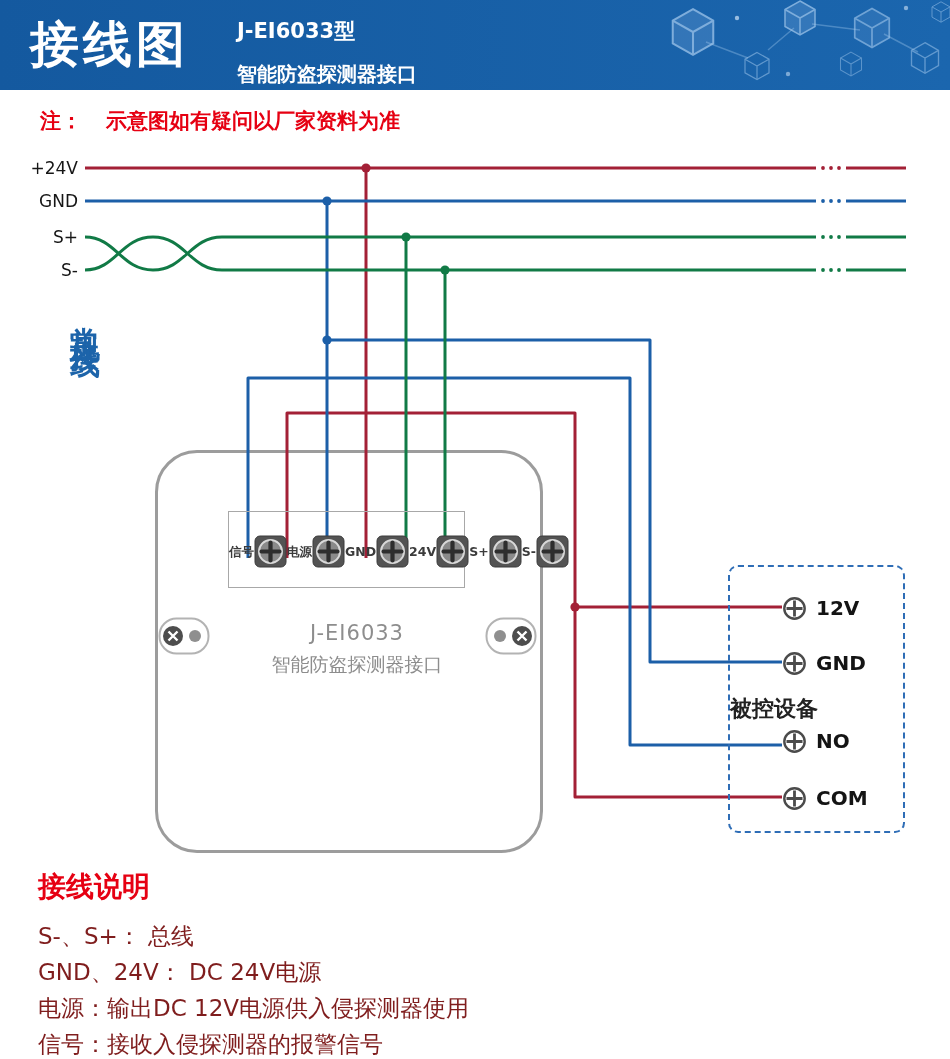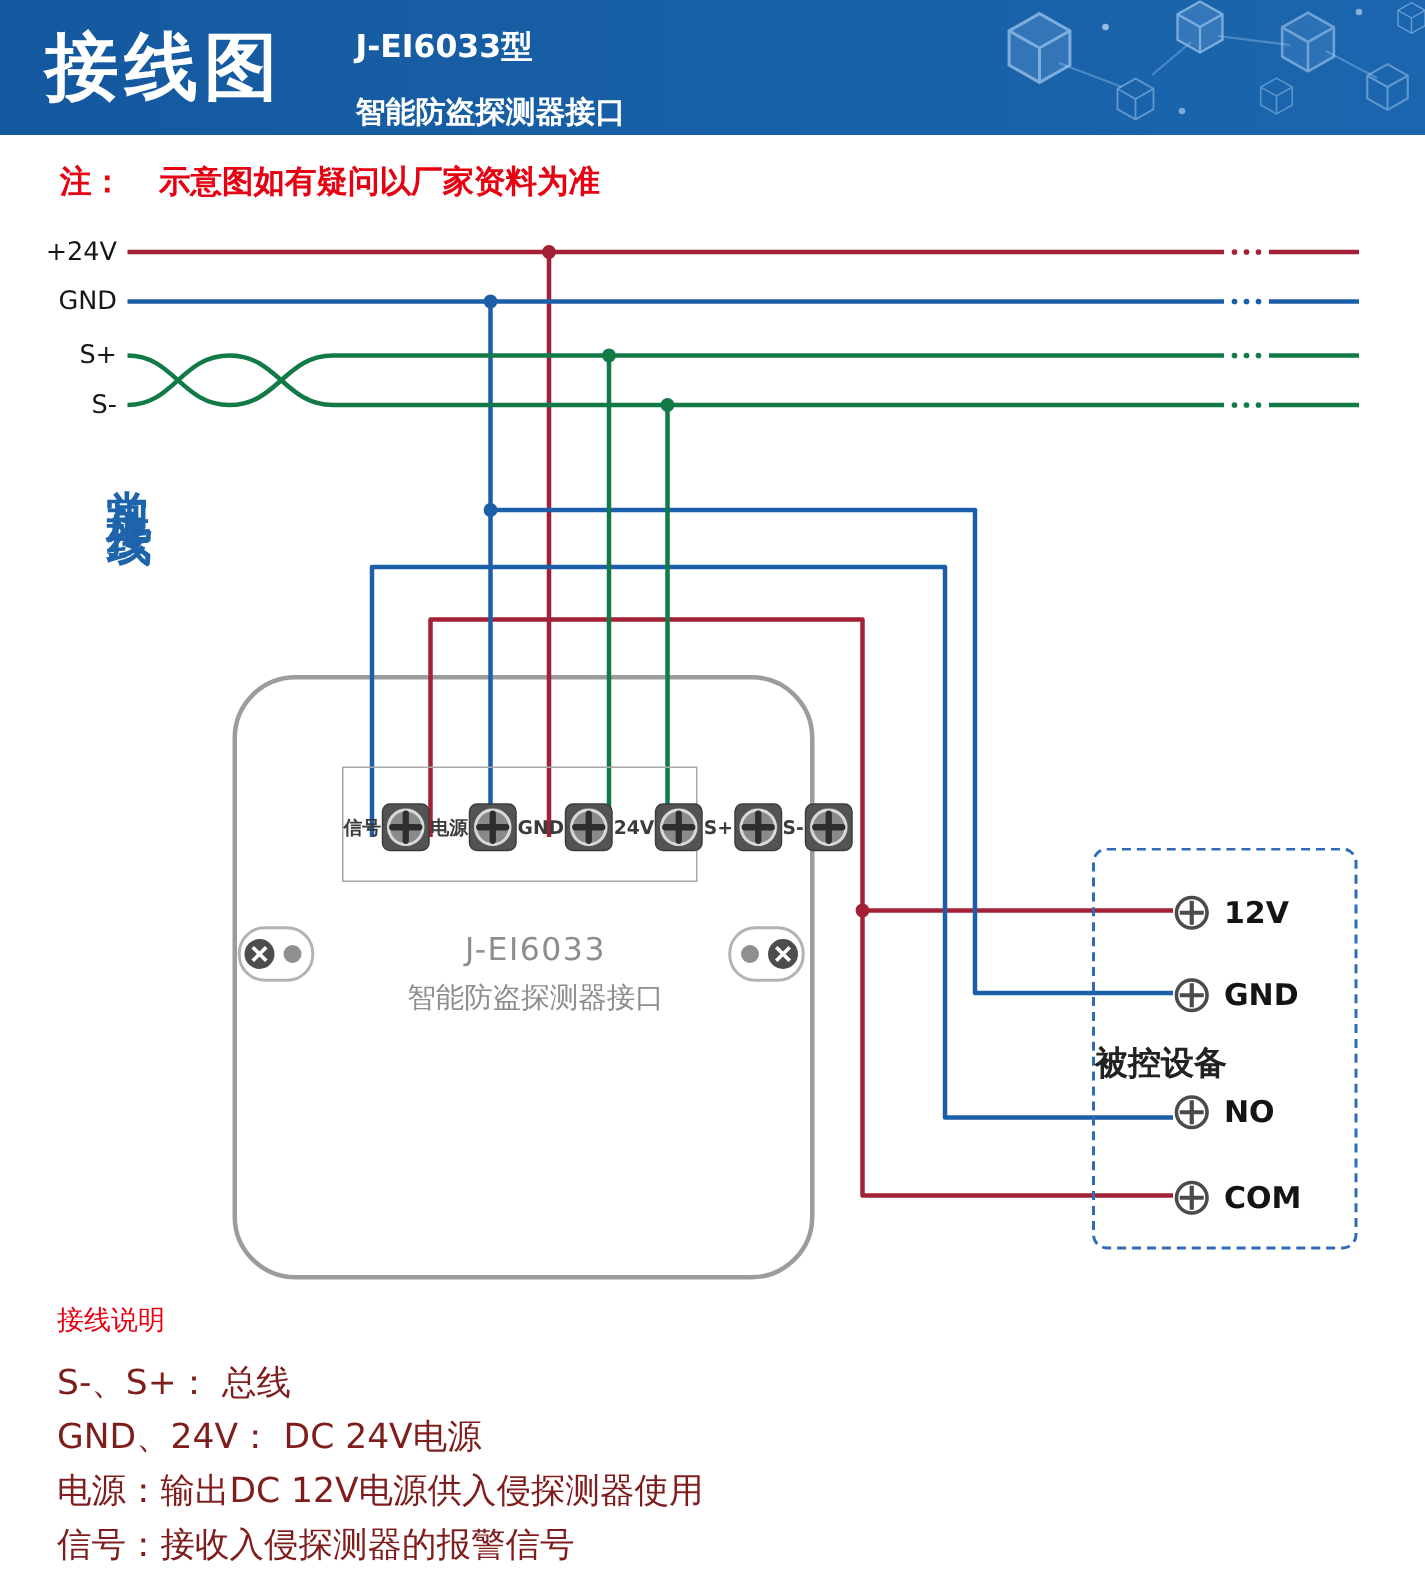--- a/index.html
+++ b/index.html
@@ -36,21 +36,21 @@
   .dev-name{font-size:19px}
   .fixture{position:absolute;z-index:6}
 
   .cbox{position:absolute;left:728px;top:565px;width:177px;height:268px;border:2px dashed #2e6db6;
         border-radius:10px;z-index:12;background:transparent}
   .port{position:absolute;left:52px;display:flex;align-items:flex-start;height:26px}
   .port span{margin-left:9px;font-size:20px;font-weight:600;color:#141414;white-space:nowrap}
   .cbox-title{position:absolute;left:0;top:127px;width:100%;text-align:left;font-size:22px;font-weight:600;color:#222}
 
   .legend{position:absolute;left:38px;top:868px;z-index:12}
-  .legend-title{font-size:18px;font-weight:400;color:#e60012;margin-bottom:12px}
+  .legend-title{font-size:28px;font-weight:700;color:#e60012;margin-bottom:12px}
   .legend-line{font-size:23px;color:#7f1d1d;line-height:36px}
 </style>
 </head>
 <body>
 
 <header class="hdr">
   <svg class="hdr-deco" width="420" height="90" viewBox="530 0 420 90">
     <defs>
       <g id="cube">
         <polygon points="0,-17 15,-8.5 15,8.5 0,17 -15,8.5 -15,-8.5"></polygon>

